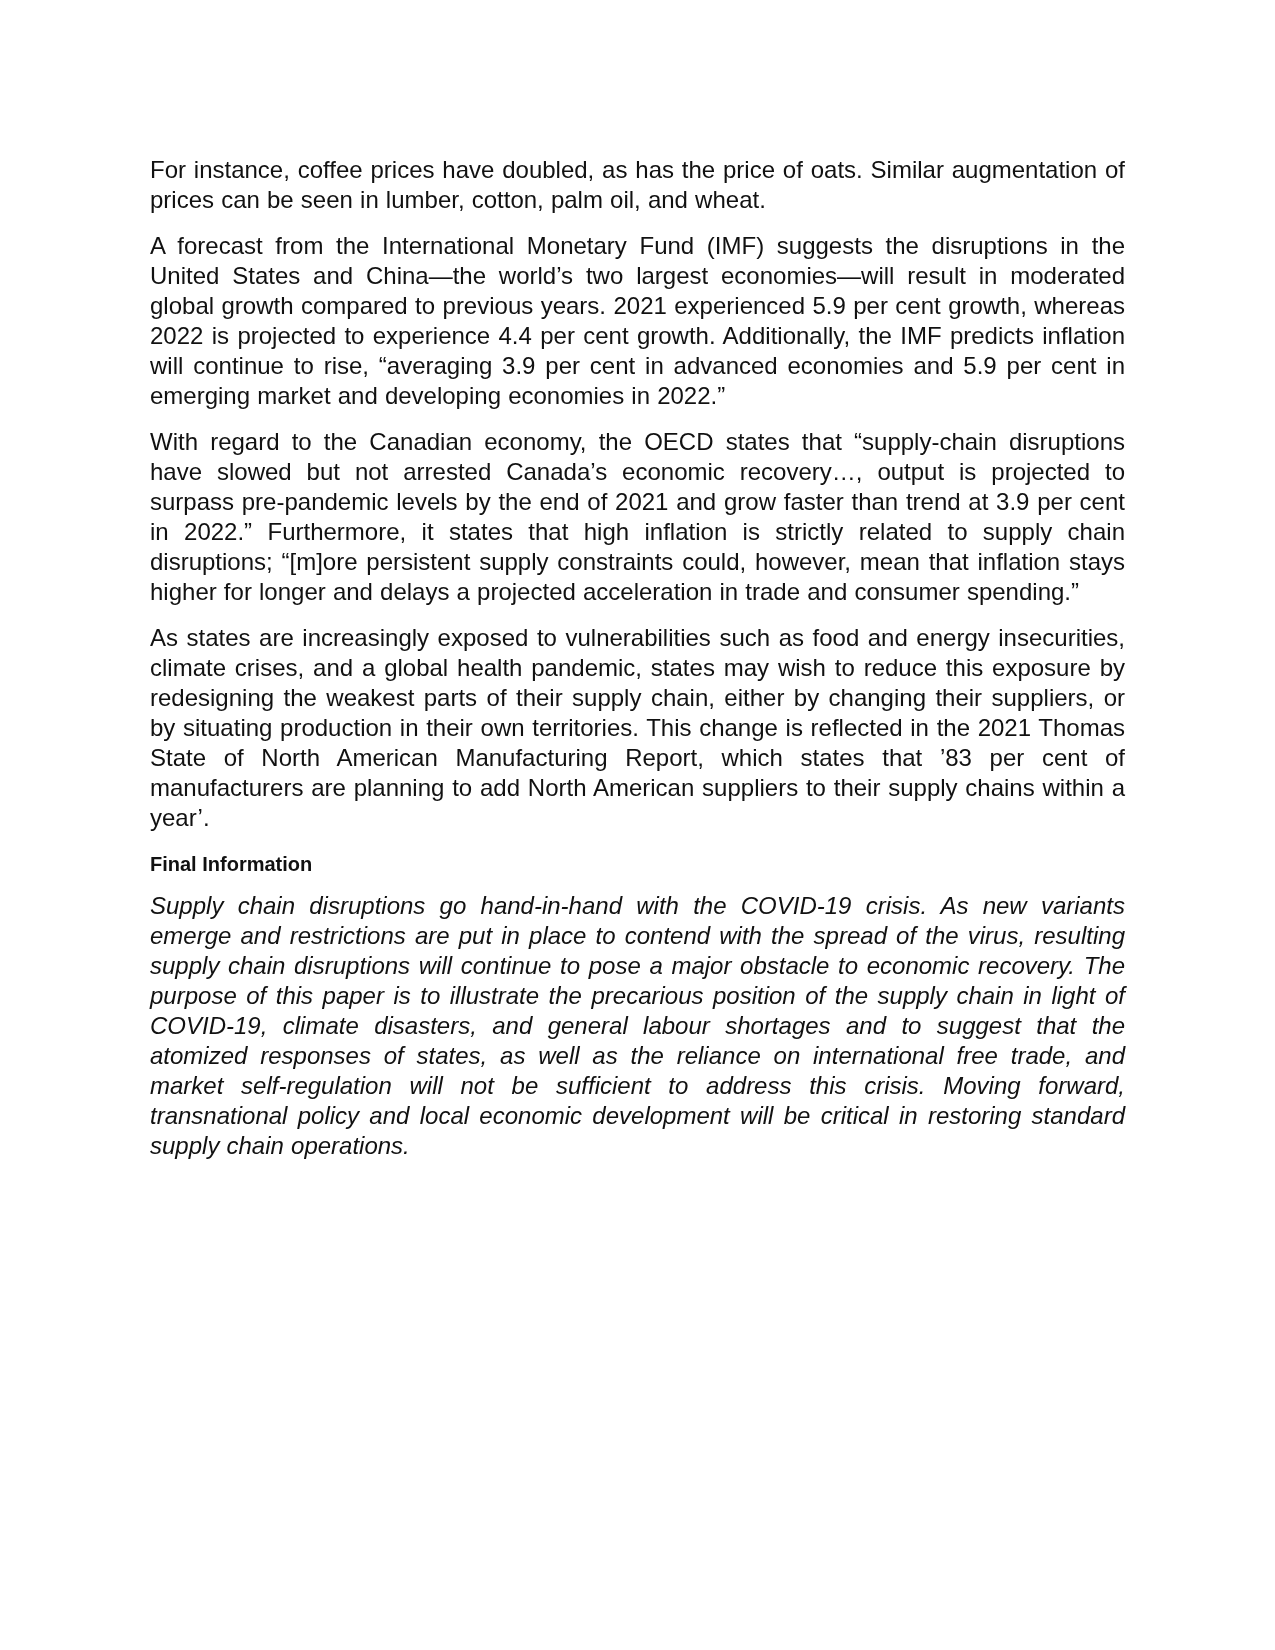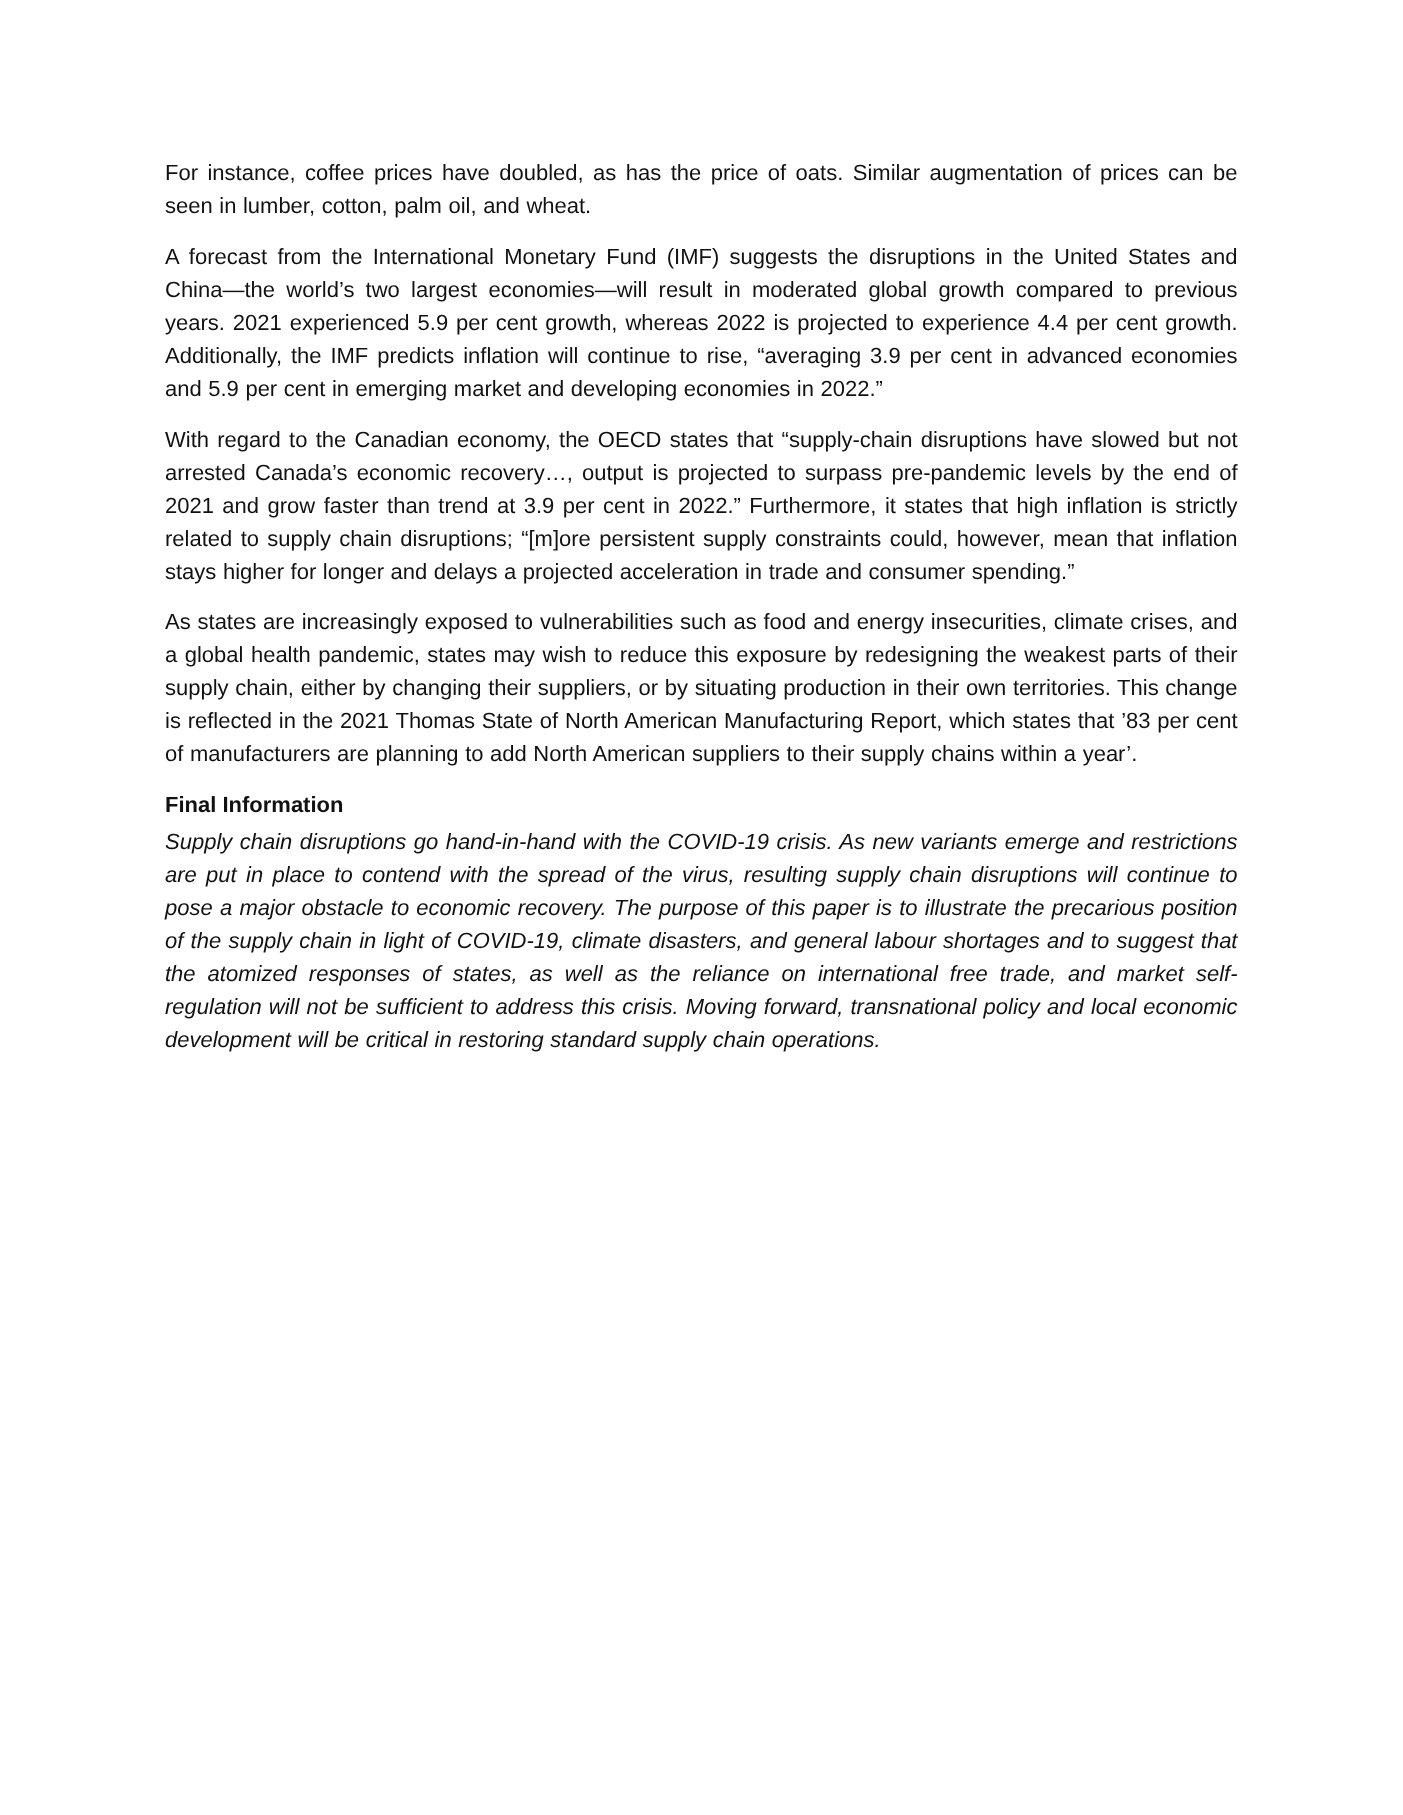--- a/index.html
+++ b/index.html
@@ -16,24 +16,24 @@
     font-family: "Liberation Sans", sans-serif;
     color: #111111;
   }
   .content {
     position: absolute;
     top: 143px;
     left: 150px;
     width: 975px;
   }
   .para {
-    font-size: 20px;
+    font-size: 24px;
     line-height: 30px;
     text-align: justify;
-    margin: 0 0 16px 0;
+    margin: 12px 0 16px 0;
     word-spacing: 0.02em;
   }
   .para:last-child {
     margin-bottom: 0;
     font-style: italic;
   }
   .heading {
     font-size: 20px;
     line-height: 30px;
     font-weight: bold;

